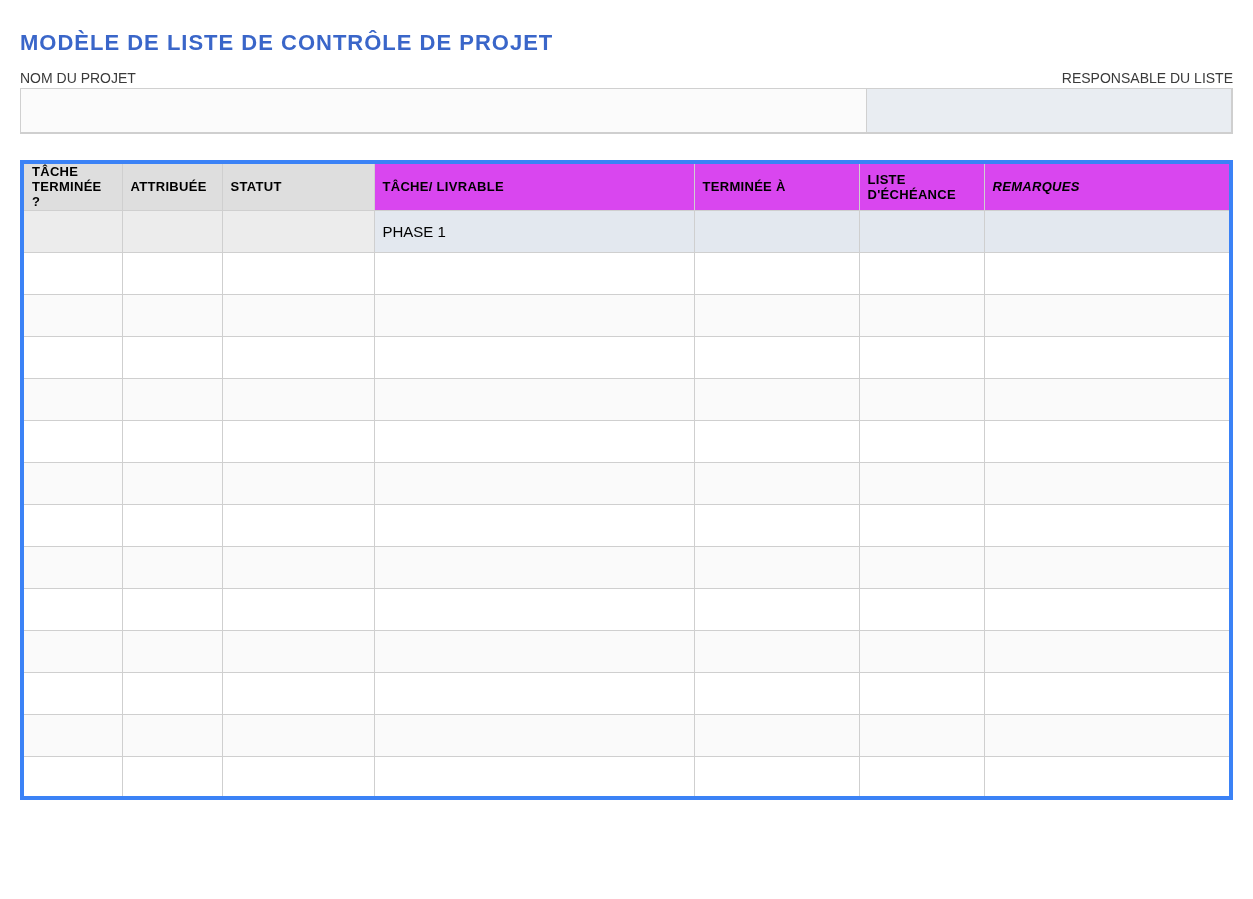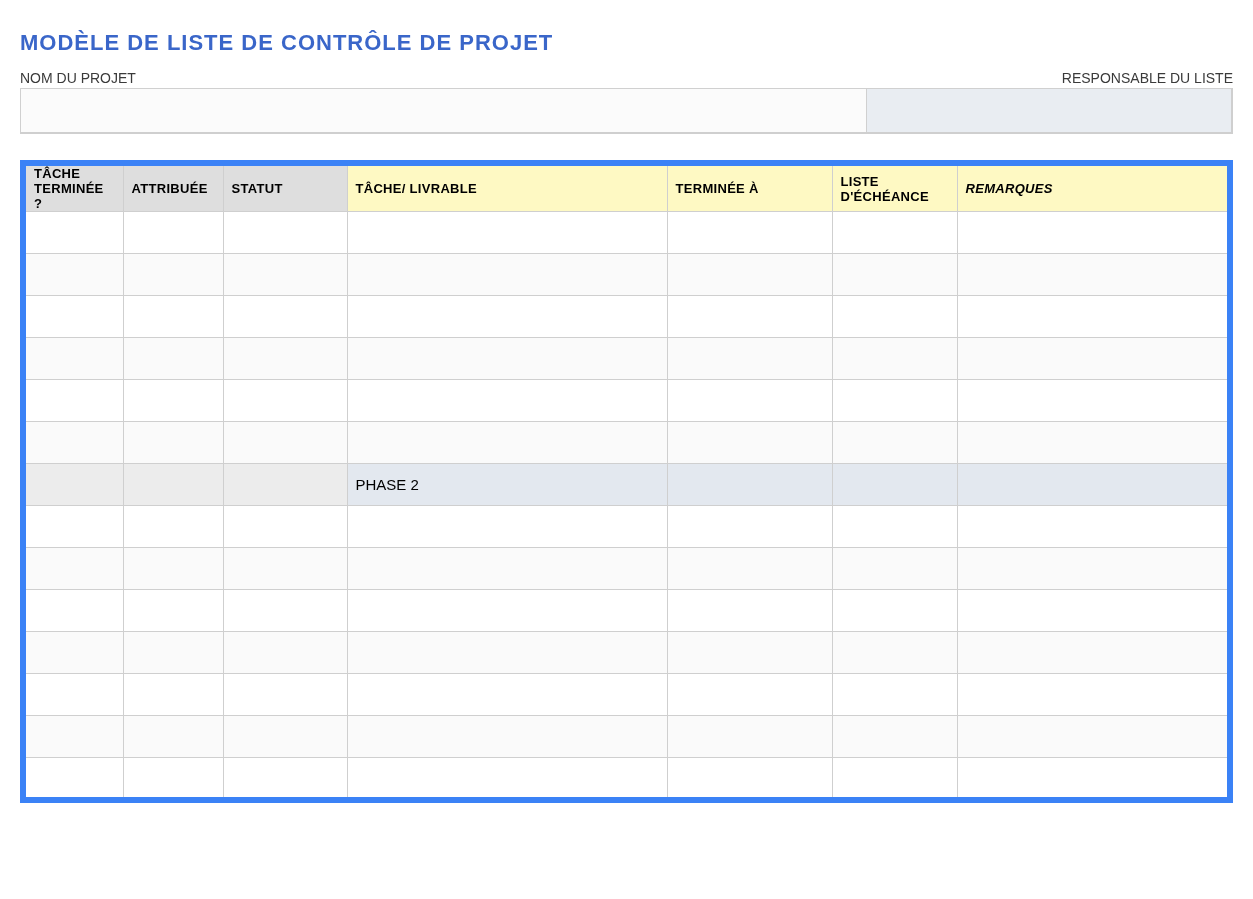--- a/index.html
+++ b/index.html
@@ -37,45 +37,45 @@
   }
   .meta-responsible {
     width: 365px;
     background: #e9edf2;
     border-left: 1px solid #d0d0d0;
   }
   table.grid {
     width: 100%;
     border-collapse: collapse;
     margin-top: 26px;
-    border: 6px solid #3b82f6;
+    border: 4px solid #3b82f6;
   }
   table.grid th, table.grid td {
     border: 1px solid #cfcfcf;
     height: 42px;
     font-size: 13px;
     padding: 0 8px;
     text-align: left;
     vertical-align: middle;
   }
   table.grid th {
     height: 48px;
     font-weight: bold;
     letter-spacing: 0.3px;
   }
   th.col-a, th.col-b, th.col-c { background: #dedede; text-align: center; }
-  th.col-d, th.col-e, th.col-f, th.col-g { background: #fef9c3; }
+  th.col-d, th.col-e, th.col-f, th.col-g { background: #d946ef; }
   th.col-f { text-align: center; }
   tr.phase td.col-a, tr.phase td.col-b, tr.phase td.col-c { background: #ececec; }
   tr.phase td.col-d, tr.phase td.col-e, tr.phase td.col-f, tr.phase td.col-g { background: #e3e8ef; font-size: 15px; }
   tr.data td { background: #ffffff; }
   tr.data.alt td { background: #fafafa; }
   .col-a { width: 100px; }
   .col-b { width: 100px; }
-  .col-c { width: 124px; }
+  .col-c { width: 152px; }
   .col-d { width: 320px; }
   .col-e { width: 165px; }
   .col-f { width: 125px; }
   .col-g { width: auto; font-style: italic; }
 </style>
 </head>
 <body>
 
 <h1 class="page-title">MODÈLE DE LISTE DE CONTRÔLE DE PROJET</h1>
 
@@ -94,79 +94,79 @@
       <th class="col-a">TÂCHE TERMINÉE ?</th>
       <th class="col-b">ATTRIBUÉE</th>
       <th class="col-c">STATUT</th>
       <th class="col-d">TÂCHE/ LIVRABLE</th>
       <th class="col-e">TERMINÉE À</th>
       <th class="col-f">LISTE D'ÉCHÉANCE</th>
       <th class="col-g">REMARQUES</th>
     </tr>
   </thead>
   <tbody id="grid-body">
-      <tr class="data">
-        <td class="col-a"></td>
-        <td class="col-b"></td>
-        <td class="col-c"></td>
-        <td class="col-d"></td>
-        <td class="col-e"></td>
-        <td class="col-f"></td>
-        <td class="col-g"></td>
-      </tr>
-      <tr class="data alt">
-        <td class="col-a"></td>
-        <td class="col-b"></td>
-        <td class="col-c"></td>
-        <td class="col-d"></td>
-        <td class="col-e"></td>
-        <td class="col-f"></td>
-        <td class="col-g"></td>
-      </tr>
-      <tr class="data">
-        <td class="col-a"></td>
-        <td class="col-b"></td>
-        <td class="col-c"></td>
-        <td class="col-d"></td>
-        <td class="col-e"></td>
-        <td class="col-f"></td>
-        <td class="col-g"></td>
-      </tr>
-      <tr class="data alt">
-        <td class="col-a"></td>
-        <td class="col-b"></td>
-        <td class="col-c"></td>
-        <td class="col-d"></td>
-        <td class="col-e"></td>
-        <td class="col-f"></td>
-        <td class="col-g"></td>
-      </tr>
-      <tr class="data">
-        <td class="col-a"></td>
-        <td class="col-b"></td>
-        <td class="col-c"></td>
-        <td class="col-d"></td>
-        <td class="col-e"></td>
-        <td class="col-f"></td>
-        <td class="col-g"></td>
-      </tr>
-      <tr class="data alt">
-        <td class="col-a"></td>
-        <td class="col-b"></td>
-        <td class="col-c"></td>
-        <td class="col-d"></td>
-        <td class="col-e"></td>
-        <td class="col-f"></td>
-        <td class="col-g"></td>
-      </tr>
       <tr class="phase">
         <td class="col-a"></td>
         <td class="col-b"></td>
         <td class="col-c"></td>
-        <td class="col-d">PHASE 2</td>
+        <td class="col-d">PHASE 1</td>
+        <td class="col-e"></td>
+        <td class="col-f"></td>
+        <td class="col-g"></td>
+      </tr>
+      <tr class="data">
+        <td class="col-a"></td>
+        <td class="col-b"></td>
+        <td class="col-c"></td>
+        <td class="col-d"></td>
+        <td class="col-e"></td>
+        <td class="col-f"></td>
+        <td class="col-g"></td>
+      </tr>
+      <tr class="data alt">
+        <td class="col-a"></td>
+        <td class="col-b"></td>
+        <td class="col-c"></td>
+        <td class="col-d"></td>
+        <td class="col-e"></td>
+        <td class="col-f"></td>
+        <td class="col-g"></td>
+      </tr>
+      <tr class="data">
+        <td class="col-a"></td>
+        <td class="col-b"></td>
+        <td class="col-c"></td>
+        <td class="col-d"></td>
+        <td class="col-e"></td>
+        <td class="col-f"></td>
+        <td class="col-g"></td>
+      </tr>
+      <tr class="data alt">
+        <td class="col-a"></td>
+        <td class="col-b"></td>
+        <td class="col-c"></td>
+        <td class="col-d"></td>
+        <td class="col-e"></td>
+        <td class="col-f"></td>
+        <td class="col-g"></td>
+      </tr>
+      <tr class="data">
+        <td class="col-a"></td>
+        <td class="col-b"></td>
+        <td class="col-c"></td>
+        <td class="col-d"></td>
+        <td class="col-e"></td>
+        <td class="col-f"></td>
+        <td class="col-g"></td>
+      </tr>
+      <tr class="data alt">
+        <td class="col-a"></td>
+        <td class="col-b"></td>
+        <td class="col-c"></td>
+        <td class="col-d"></td>
         <td class="col-e"></td>
         <td class="col-f"></td>
         <td class="col-g"></td>
       </tr>
       <tr class="data">
         <td class="col-a"></td>
         <td class="col-b"></td>
         <td class="col-c"></td>
         <td class="col-d"></td>
         <td class="col-e"></td>

